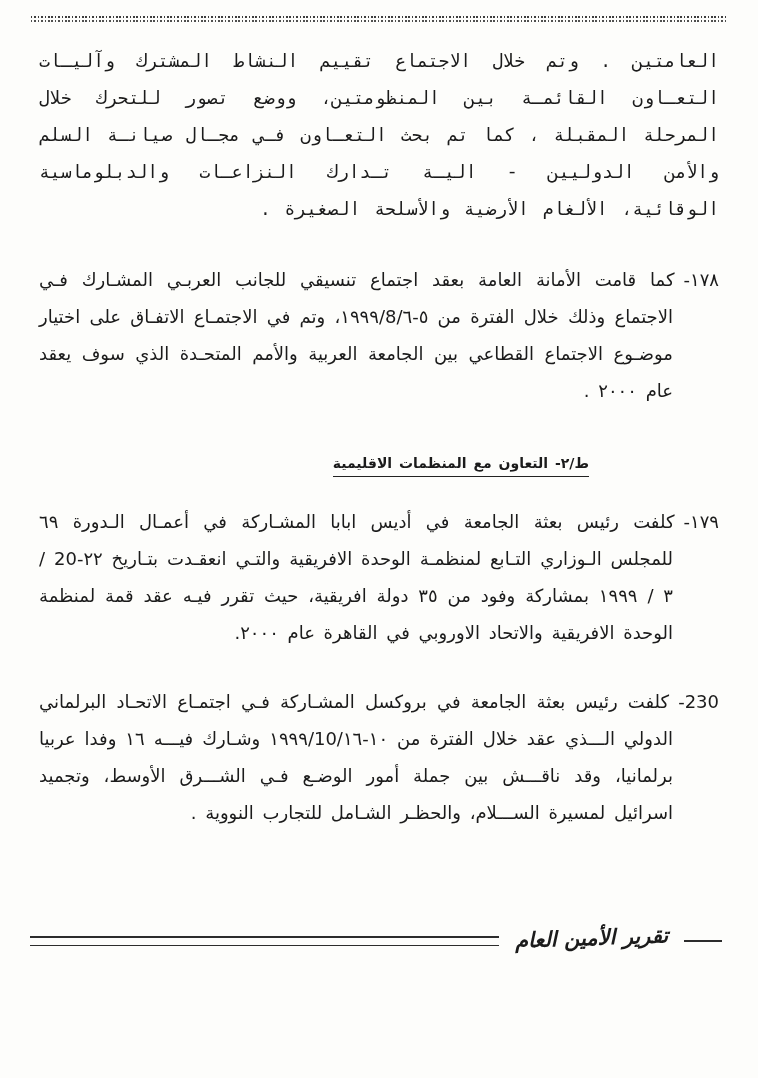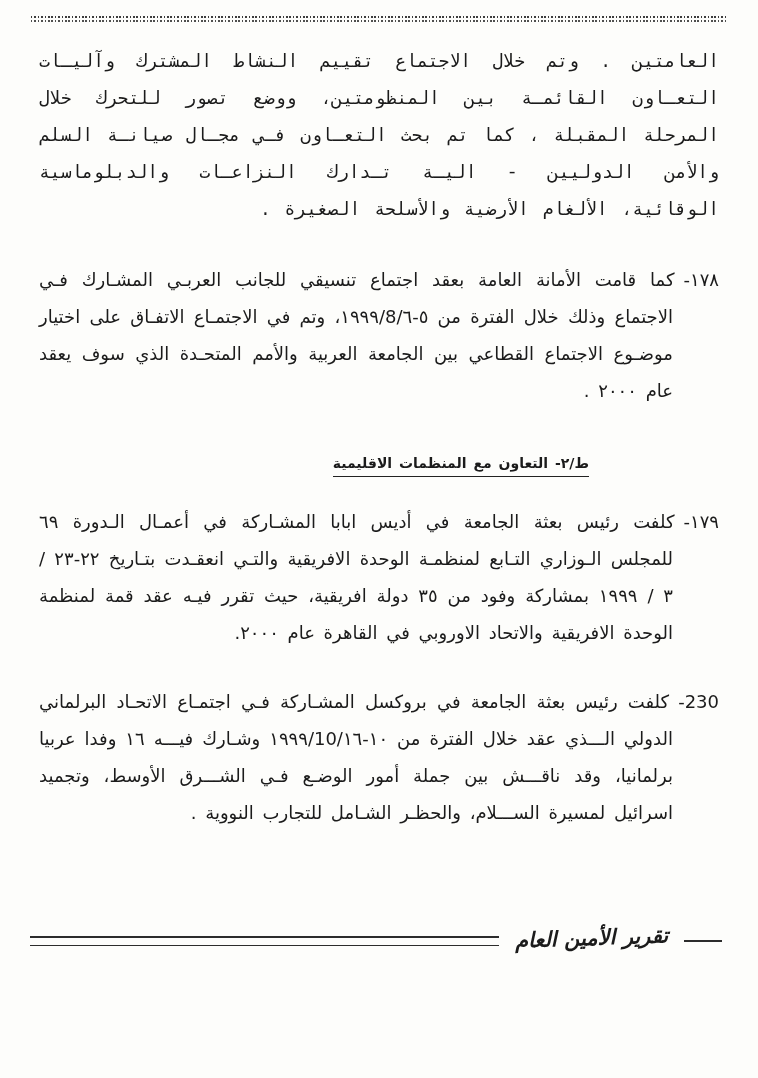--- a/index.html
+++ b/index.html
@@ -50,21 +50,21 @@
     <div class="dotline"></div>
     <div class="dotline second"></div>
   </div>
 
   <p class="body-text intro">العامتين . وتم خلال الاجتماع تقييم النشاط المشترك وآليـات التعـاون القائمـة بين المنظومتين، ووضع تصور للتحرك خلال المرحلة المقبلة ، كما تم بحث التعـاون فـي مجـال صيانـة السلم والأمن الدوليين - اليـة تـدارك النزاعـات والدبلوماسية الوقائية، الألغام الأرضية والأسلحة الصغيرة .</p>
 
   <p class="body-text para"><span class="marker">١٧٨-</span><span>كما قامت الأمانة العامة بعقد اجتماع تنسيقي للجانب العربـي المشـارك فـي الاجتماع وذلك خلال الفترة من ٥-١٩٩٩/8/٦، وتم في الاجتمـاع الاتفـاق على اختيار موضـوع الاجتماع القطاعي بين الجامعة العربية والأمم المتحـدة الذي سوف يعقد عام ٢٠٠٠ .</span></p>
 
   <h2 class="heading">ط/٢- التعاون مع المنظمات الاقليمية</h2>
 
-  <p class="body-text para tight"><span class="marker">١٧٩-</span><span>كلفت رئيس بعثة الجامعة في أديس ابابا المشـاركة في أعمـال الـدورة ٦٩ للمجلس الـوزاري التـابع لمنظمـة الوحدة الافريقية والتـي انعقـدت بتـاريخ ٢٢-٢٣ / ٣ / ١٩٩٩ بمشاركة وفود من ٣٥ دولة افريقية، حيث تقرر فيـه عقد قمة لمنظمة الوحدة الافريقية والاتحاد الاوروبي في القاهرة عام ٢٠٠٠.</span></p>
+  <p class="body-text para tight"><span class="marker">١٧٩-</span><span>كلفت رئيس بعثة الجامعة في أديس ابابا المشـاركة في أعمـال الـدورة ٦٩ للمجلس الـوزاري التـابع لمنظمـة الوحدة الافريقية والتـي انعقـدت بتـاريخ ٢٢-20 / ٣ / ١٩٩٩ بمشاركة وفود من ٣٥ دولة افريقية، حيث تقرر فيـه عقد قمة لمنظمة الوحدة الافريقية والاتحاد الاوروبي في القاهرة عام ٢٠٠٠.</span></p>
 
   <p class="body-text para"><span class="marker">230-</span><span>كلفت رئيس بعثة الجامعة في بروكسل المشـاركة فـي اجتمـاع الاتحـاد البرلماني الدولي الـــذي عقد خلال الفترة من ١٠-١٩٩٩/10/١٦ وشـارك فيـــه ١٦ وفدا عربيا برلمانيا، وقد ناقـــش بين جملة أمور الوضـع فـي الشـــرق الأوسط، وتجميد اسرائيل لمسيرة الســـلام، والحظـر الشـامل للتجارب النووية .</span></p>
 
   <div class="footer">
     <div class="rule-short"></div>
     <div class="signature">تقرير الأمين العام</div>
     <div class="rule-long"></div>
   </div>
 
 </div>

